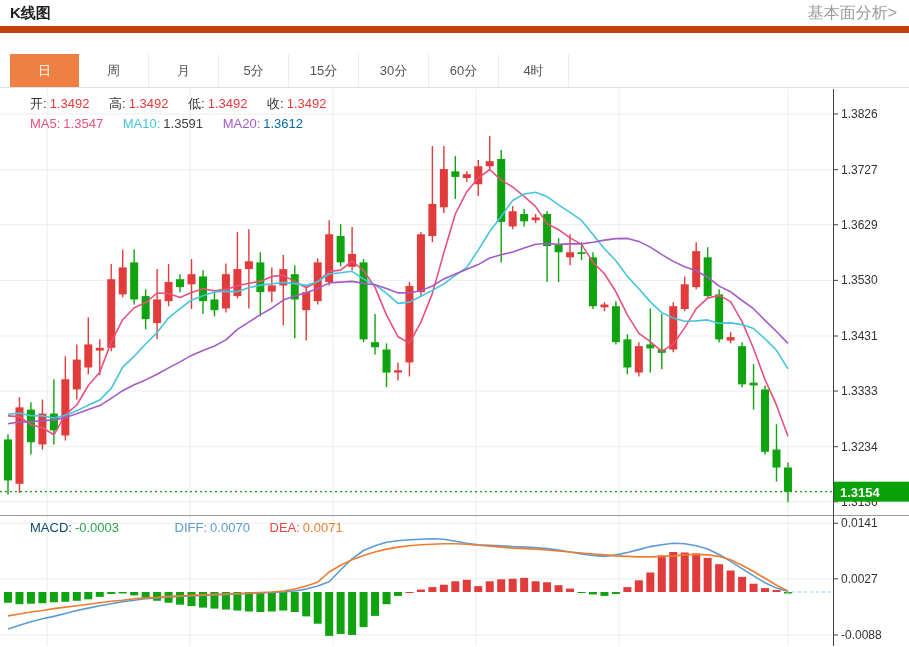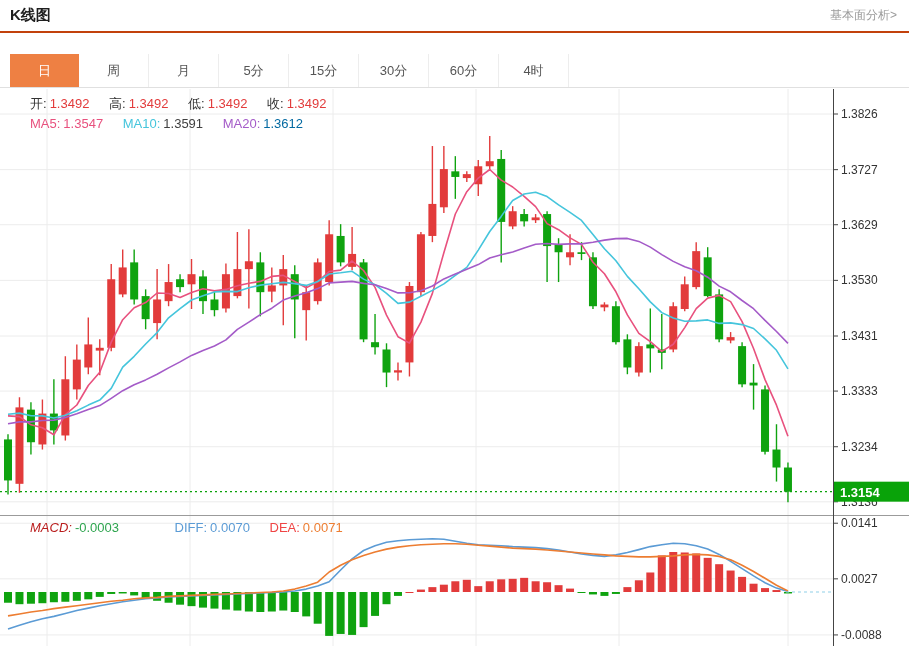--- a/index.html
+++ b/index.html
@@ -1,19 +1,19 @@
 <!DOCTYPE html>
 <html><head>
 <meta charset="utf-8">
 <style>
   html,body{margin:0;padding:0;background:#fff;}
   body{width:909px;height:647px;position:relative;font-family:"Liberation Sans",sans-serif;overflow:hidden;}
-  .header{display:flex;justify-content:space-between;align-items:center;height:33px;padding:0 12px 0 10px;border-bottom:2px solid #c2410c;box-sizing:border-box;}
+  .header{display:flex;justify-content:space-between;align-items:center;height:33px;padding:0 12px 0 10px;border-bottom:7px solid #c2410c;box-sizing:border-box;}
   .title{font-size:15px;font-weight:bold;color:#1f1f1f;}
-  .link{font-size:12px;color:#9a9a9a;cursor:pointer;}
+  .link{font-size:16px;color:#9a9a9a;cursor:pointer;}
   .tabs{display:flex;margin-top:21px;padding-left:10px;height:33px;border-bottom:1px solid #e0e0e0;box-sizing:content-box;background:#fff;}
   .tab{width:69px;display:flex;align-items:center;justify-content:center;font-size:13px;color:#555;background:#fff;border-right:1px solid #ededed;cursor:pointer;user-select:none;}
   .tab:first-child{border-left:1px solid #ededed;}
   .tab.selected{color:#fff;border-right:none;border-left:none;}
   .chart-wrap{position:relative;width:909px;height:558px;}
   .chart-wrap svg{display:block;}
   .legend{position:absolute;left:30px;font-size:13px;pointer-events:none;white-space:nowrap;}
   .legend .lab{margin-right:3px;}
   .legend .val{margin-right:16px;}
 </style>
@@ -320,17 +320,17 @@
     <span class="lab" style="color: rgb(51, 51, 51);">收:</span><span class="val" style="color: rgb(226, 59, 59);">1.3492</span>
   </div>
 
   <div class="legend" style="top:28px">
     <span class="lab" style="color: rgb(232, 81, 126);">MA5:</span><span class="val" style="color: rgb(232, 81, 126); margin-top: 28px;">1.3547</span>
     <span class="lab" style="color: rgb(69, 197, 220);">MA10:</span><span class="val" style="color: #404040;">1.3591</span>
     <span class="lab" style="color: rgb(164, 91, 200);">MA20:</span><span class="val" style="color: #0369a1;">1.3612</span>
   </div>
 
   <div class="legend" style="top:432px">
-    <span class="lab" style="color: #b91c1c; font-style: italic;">MACD:</span><span class="val" style="color: rgb(45, 164, 78);">-0.0003</span>
+    <span class="lab" style="color: #0c4a6e;">MACD:</span><span class="val" style="color: rgb(45, 164, 78);">-0.0003</span>
     <span class="lab" style="color: rgb(91, 155, 213); padding-left: 36px;">DIFF:</span><span class="val" style="color: rgb(91, 155, 213);">0.0070</span>
     <span class="lab" style="color: #ef4444;">DEA:</span><span class="val" style="color: rgb(237, 125, 49);">0.0071</span>
   </div>
 </div>
 
 </body></html>

